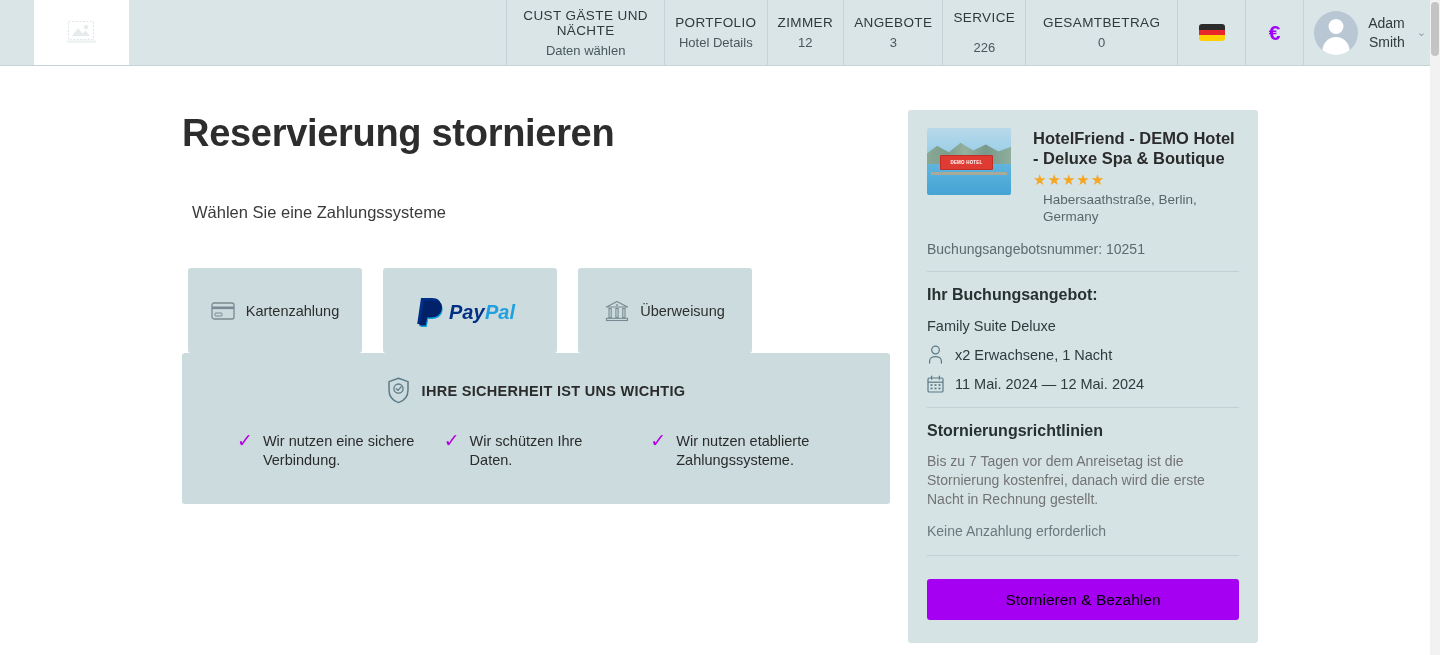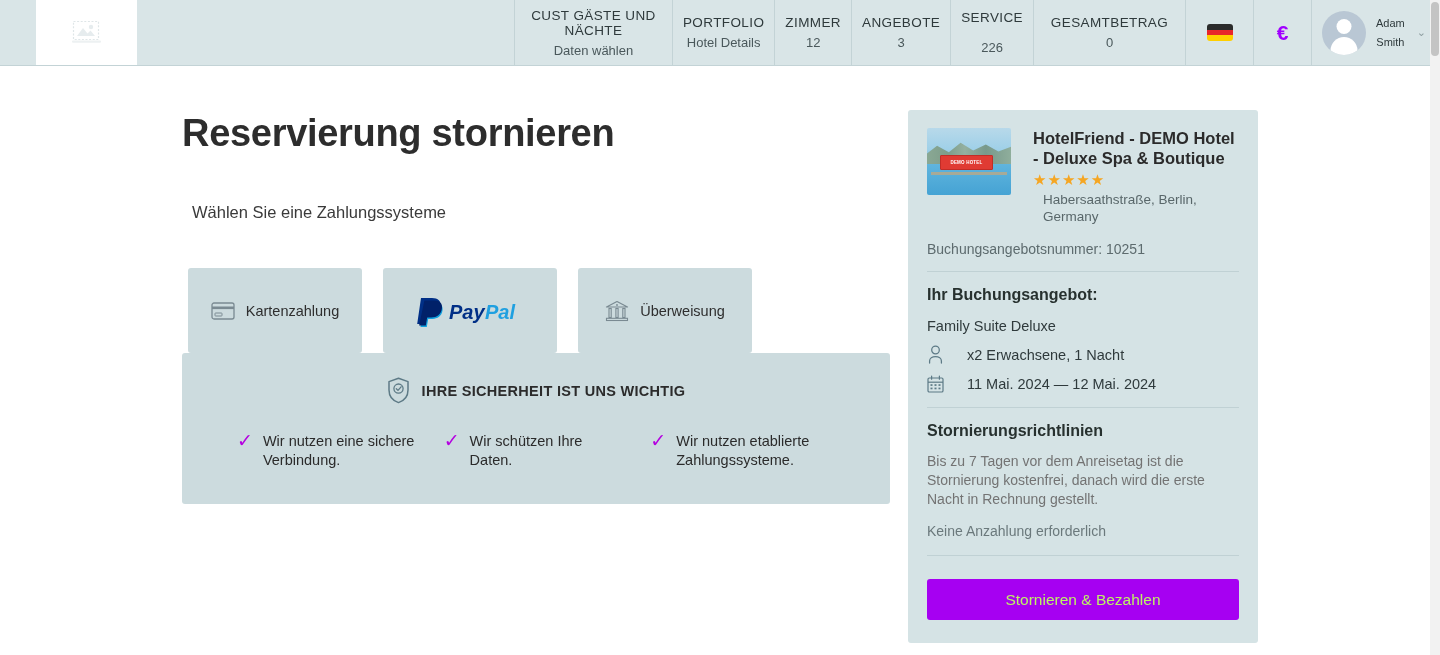--- a/index.html
+++ b/index.html
@@ -66,21 +66,21 @@
   .avatar::before {
     content:""; position:absolute; left:50%; top:8px;
     width:15px; height:15px; border-radius:50%; background:#fff;
     transform:translateX(-50%);
   }
   .avatar::after {
     content:""; position:absolute; left:50%; top:26px;
     width:27px; height:22px; border-radius:14px 14px 0 0; background:#fff;
     transform:translateX(-50%);
   }
-  .uname { font-size:11px; color:#2f3a3c; line-height:19px; text-align:center; }
+  .uname { font-size:14px; color:#2f3a3c; line-height:19px; text-align:right; }
   .chev { color:#8d9da0; font-size:11px; margin-left:2px; align-self:center; }
 
   
   .title {
     position:absolute; left:182px; top:112px;
     font-size:38px; font-weight:bold; color:#2d2d2d; letter-spacing:-0.3px;
   }
   .subtitle {
     position:absolute; left:192px; top:203px;
     font-size:16.5px; color:#3a3a3a;
@@ -140,28 +140,28 @@
   }
   .hotel-name {
     font-size:16.5px; font-weight:bold; color:#2b2b2b; line-height:20px;
   }
   .stars { color:#f5a623; font-size:15px; letter-spacing:1px; margin-top:3px; }
   .addr { font-size:13.5px; color:#59676a; line-height:17px; margin-top:2px; padding-left:10px; }
   .bnum { font-size:14px; color:#5d6b6e; margin-top:16px; }
   .hr { height:1px; background:#c0d1d4; margin:14px 0; }
   .sec-title { font-size:16px; font-weight:bold; color:#27312f; }
   .room { font-size:14.5px; color:#2f3a3c; margin-top:14px; }
-  .meta-row { display:flex; align-items:center; gap:23px; margin-top:11px; }
+  .meta-row { display:flex; align-items:center; gap:11px; margin-top:11px; }
   .meta-text { font-size:14.5px; color:#2f3a3c; }
   .policy { font-size:14px; color:#737373; line-height:19px; margin-top:12px; }
   .policy2 { font-size:14px; color:#6b797c; margin-top:14px; }
   .cta {
     position:absolute; left:19px; bottom:23px; width:312px; height:41px;
     background:#a600f2; border:none; border-radius:3px; cursor:pointer;
-    color:#bef264; font-size:15.5px; font-family:"Liberation Sans", sans-serif;
+    color:#000000; font-size:15.5px; font-family:"Liberation Sans", sans-serif;
   }
 
   
   .scrollbar {
     position:absolute; right:0; top:0; width:10px; height:655px; background:#f2f2f2;
   }
   .scroll-thumb {
     position:absolute; right:1px; top:2px; width:8px; height:54px;
     background:#c4c4c4; border-radius:4px;
   }

